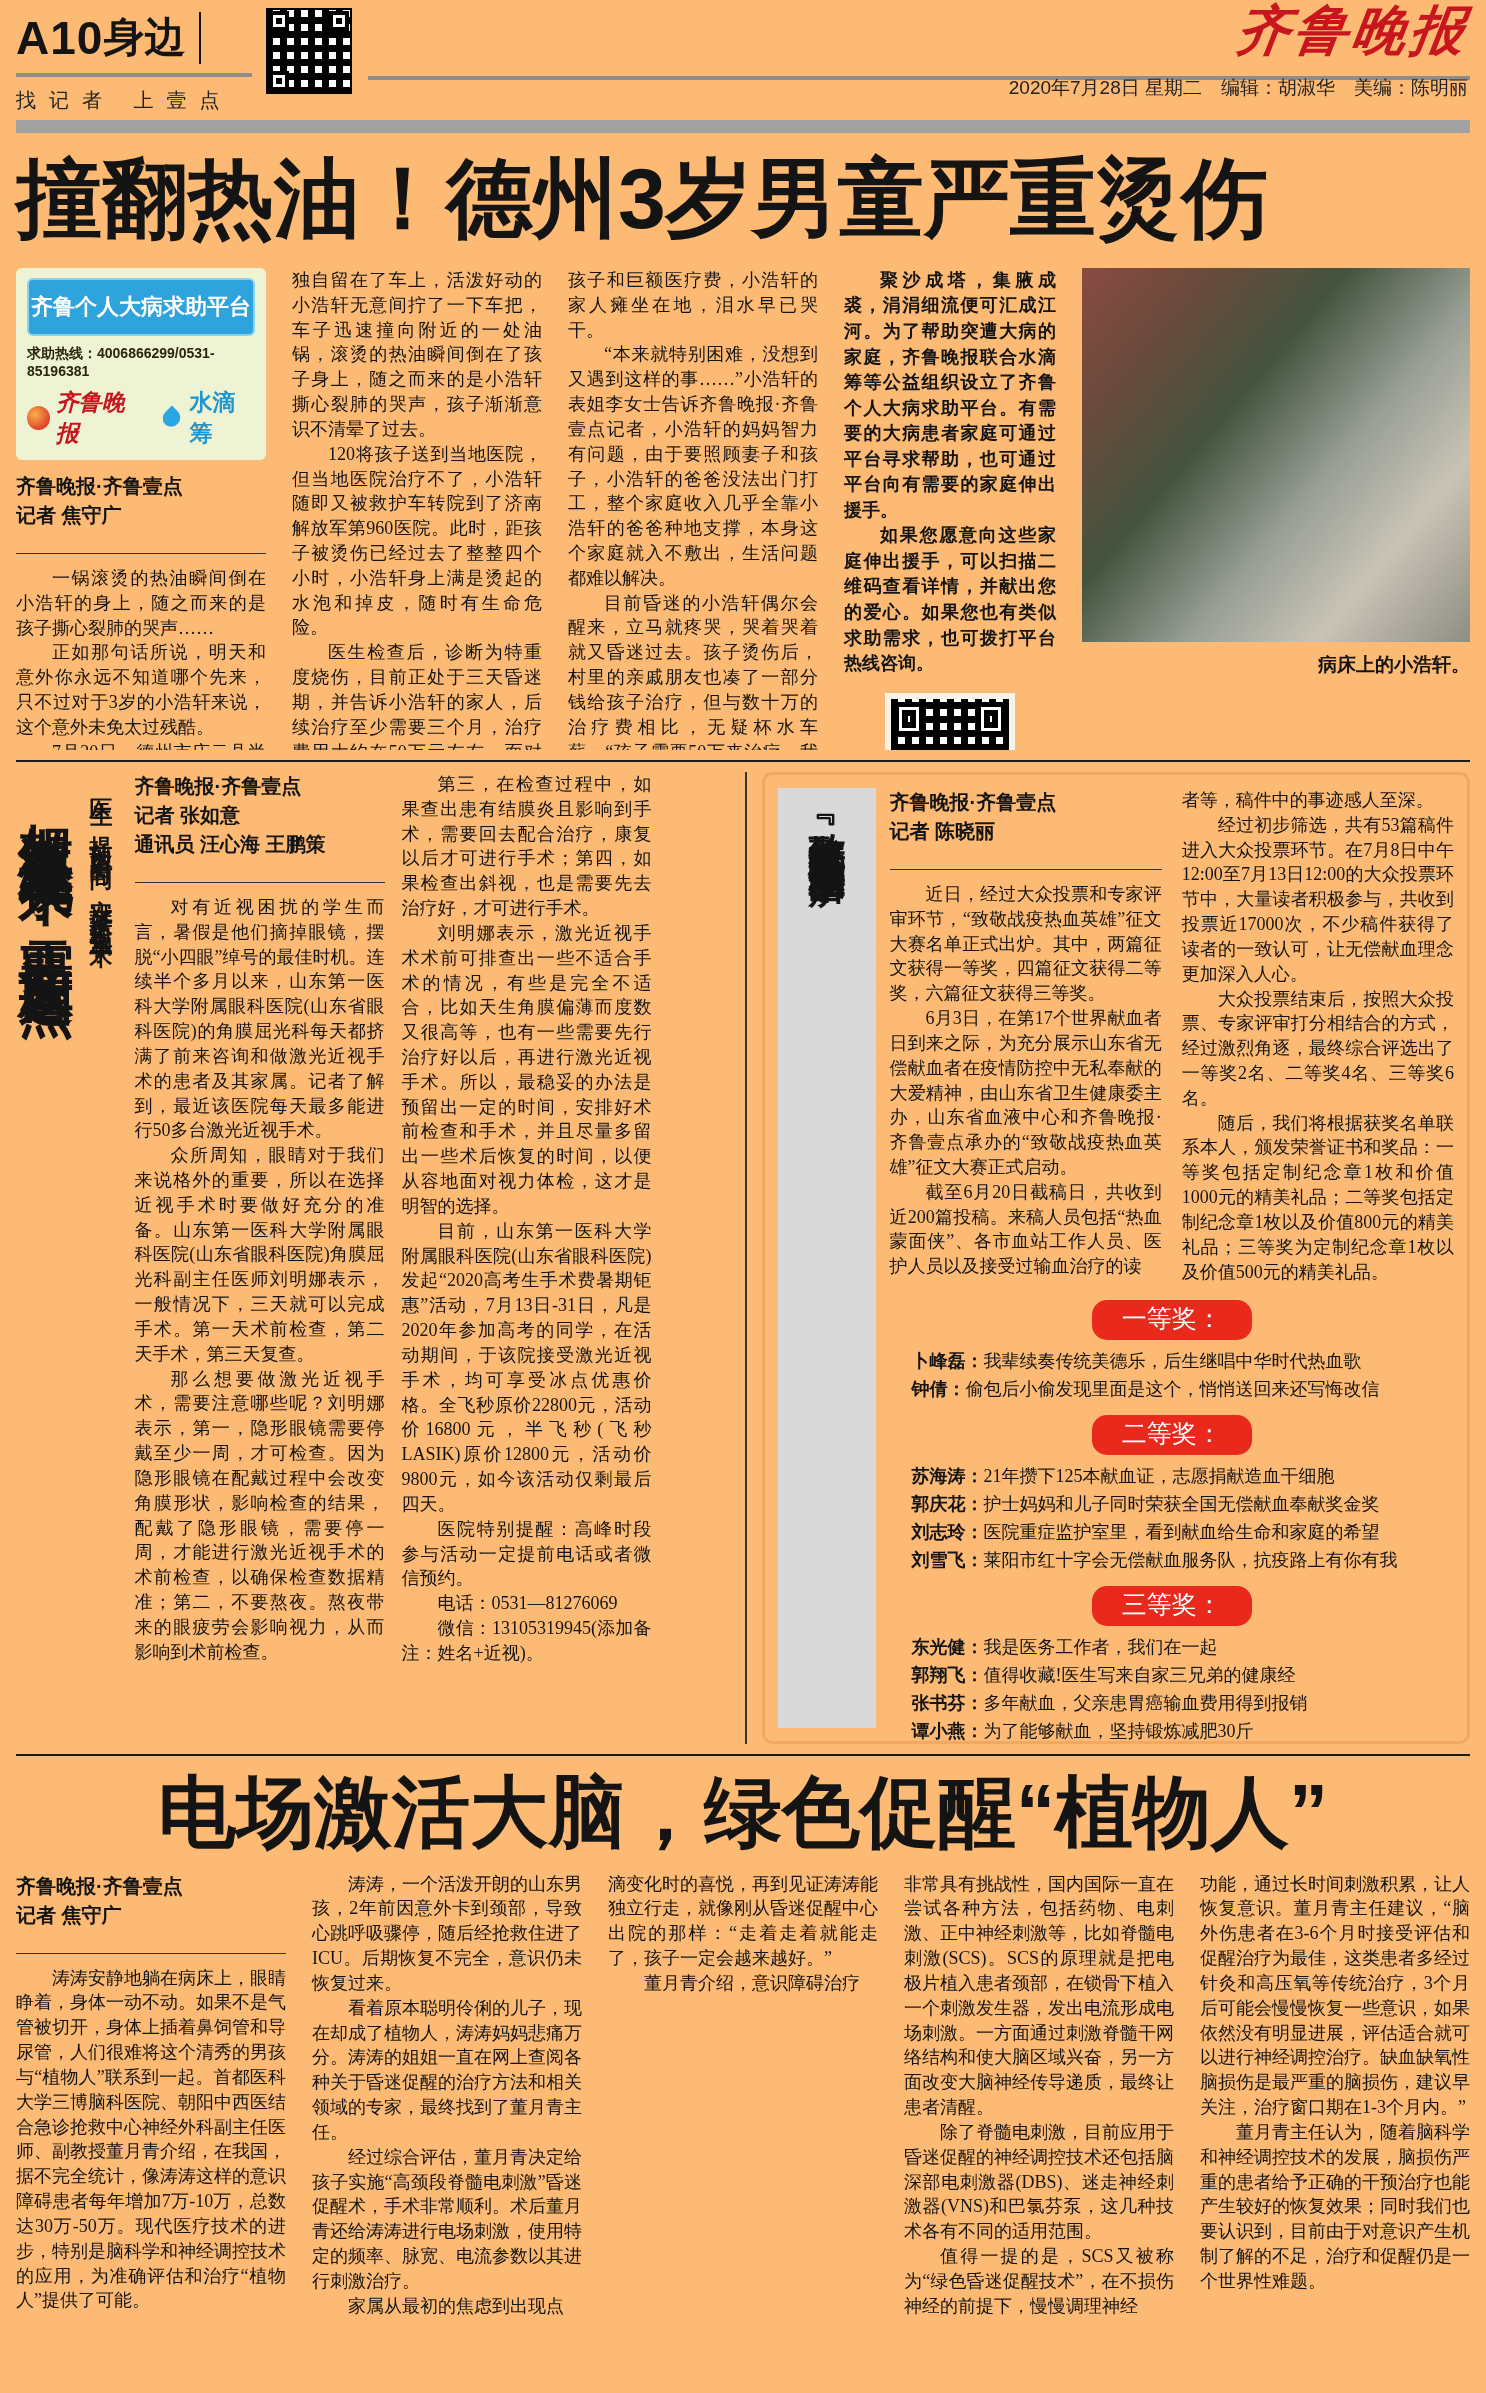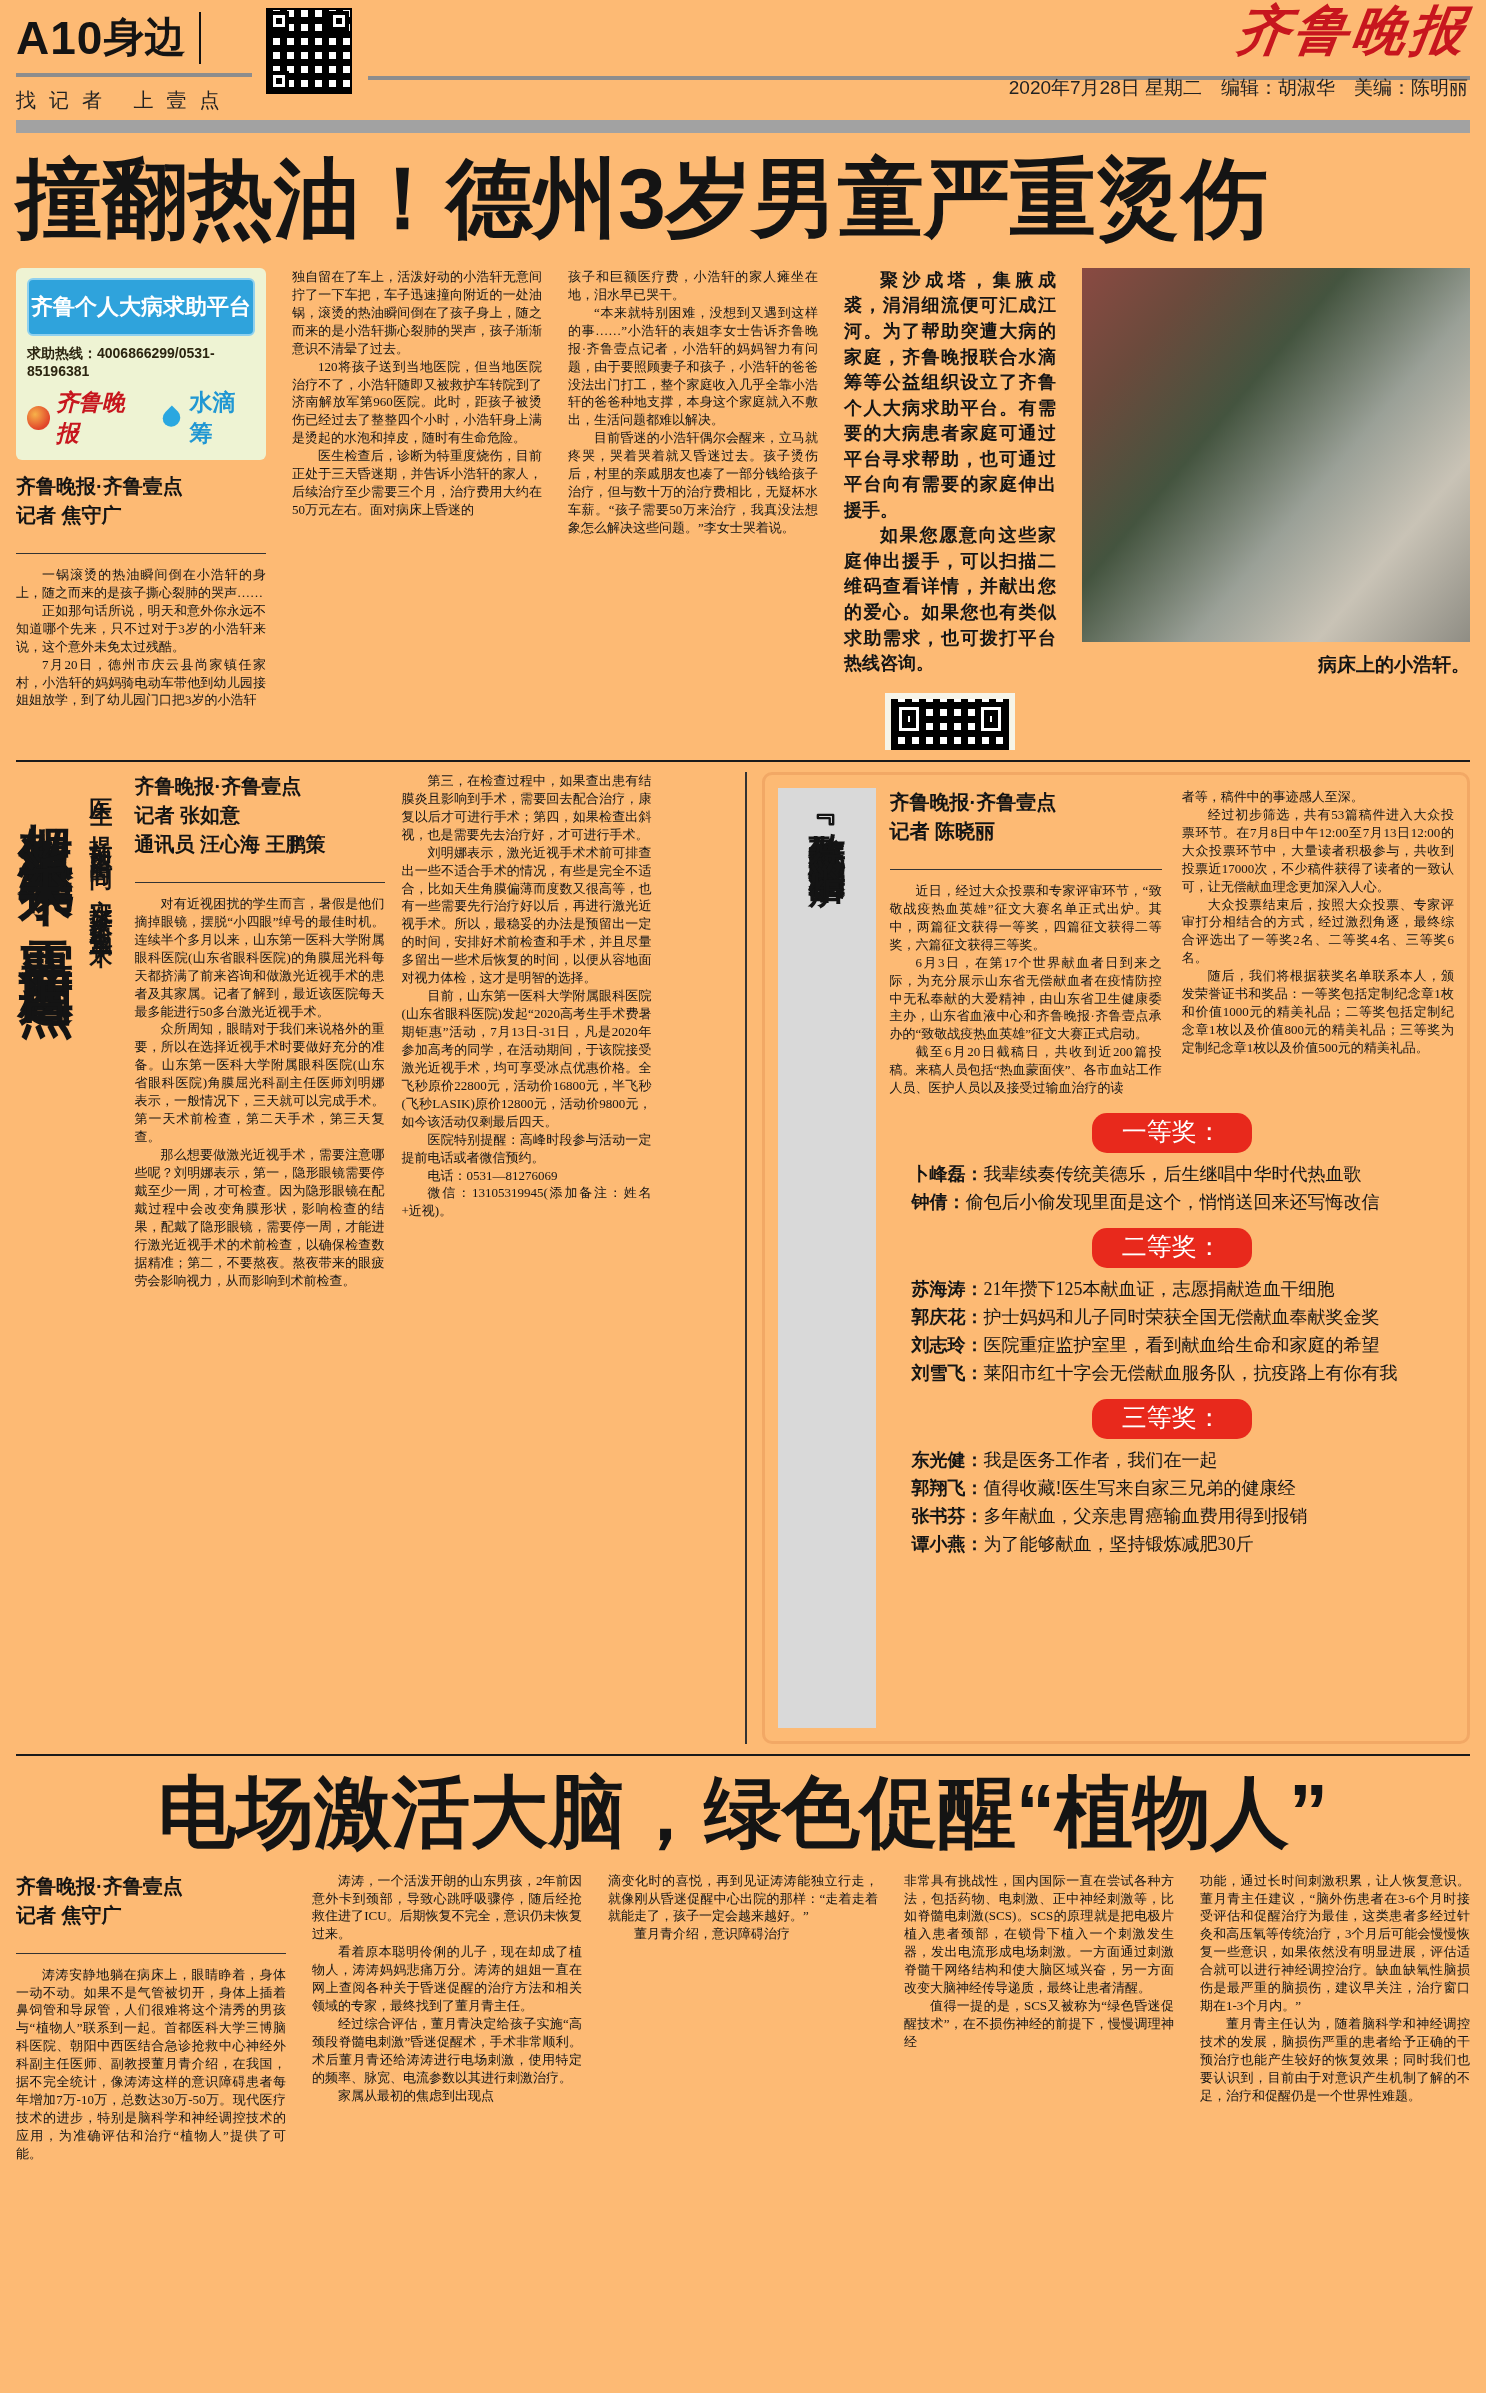--- a/index.html
+++ b/index.html
@@ -30,21 +30,21 @@
               transform:skewX(-8deg); font-family:"Liberation Serif",serif; line-height:1.1; }
   .dateline { margin-top:14px; font-size:19px; font-family:"Liberation Sans",sans-serif; color:#222; }
 
   .gray-band { height:13px; background:#a2a2a2; margin-top:2px; }
 
   
   .headline1 { font-size:86px; font-weight:900; line-height:1.15; letter-spacing:0px; margin:16px 0 20px; white-space:nowrap; }
   .headline4 { font-size:78px; font-weight:900; text-align:center; margin:12px 0 14px; line-height:1.15; white-space:nowrap; }
 
   
-  .textcol p { margin:0; text-indent:2em; text-align:justify; font-size:13px; line-height:1.38; }
+  .textcol p { margin:0; text-indent:2em; text-align:justify; font-size:18px; line-height:1.38; }
   .cont p:first-child { text-indent:0; }
   .boldcol p { font-weight:700; font-family:"Liberation Sans","DejaVu Sans",sans-serif; font-size:18px; line-height:1.42; }
   .byline { font-family:"Liberation Sans",sans-serif; font-weight:700; font-size:20px; line-height:1.45;
             border-bottom:1.5px solid #333; padding-bottom:23px; margin-bottom:12px; }
 
   
   .story1-row { display:flex; gap:26px; height:482px; overflow:hidden; }
   .w250 { width:250px; flex-shrink:0; }
   .w215 { width:212px; flex-shrink:0; }
   .photo-col { flex:1; }
@@ -261,20 +261,21 @@
         <p>看着原本聪明伶俐的儿子，现在却成了植物人，涛涛妈妈悲痛万分。涛涛的姐姐一直在网上查阅各种关于昏迷促醒的治疗方法和相关领域的专家，最终找到了董月青主任。</p>
         <p>经过综合评估，董月青决定给孩子实施“高颈段脊髓电刺激”昏迷促醒术，手术非常顺利。术后董月青还给涛涛进行电场刺激，使用特定的频率、脉宽、电流参数以其进行刺激治疗。</p>
         <p>家属从最初的焦虑到出现点</p>
       </div>
     <div class="bcol textcol cont">
         <p>滴变化时的喜悦，再到见证涛涛能独立行走，就像刚从昏迷促醒中心出院的那样：“走着走着就能走了，孩子一定会越来越好。”</p>
         <p>董月青介绍，意识障碍治疗</p>
       </div>
     <div class="bcol textcol cont">
         <p>非常具有挑战性，国内国际一直在尝试各种方法，包括药物、电刺激、正中神经刺激等，比如脊髓电刺激(SCS)。SCS的原理就是把电极片植入患者颈部，在锁骨下植入一个刺激发生器，发出电流形成电场刺激。一方面通过刺激脊髓干网络结构和使大脑区域兴奋，另一方面改变大脑神经传导递质，最终让患者清醒。</p>
+        <p>除了脊髓电刺激，目前应用于昏迷促醒的神经调控技术还包括脑深部电刺激器(DBS)、迷走神经刺激器(VNS)和巴氯芬泵，这几种技术各有不同的适用范围。</p>
         <p>值得一提的是，SCS又被称为“绿色昏迷促醒技术”，在不损伤神经的前提下，慢慢调理神经</p>
       </div>
     <div class="bcol textcol cont">
         <p>功能，通过长时间刺激积累，让人恢复意识。董月青主任建议，“脑外伤患者在3-6个月时接受评估和促醒治疗为最佳，这类患者多经过针灸和高压氧等传统治疗，3个月后可能会慢慢恢复一些意识，如果依然没有明显进展，评估适合就可以进行神经调控治疗。缺血缺氧性脑损伤是最严重的脑损伤，建议早关注，治疗窗口期在1-3个月内。”</p>
         <p>董月青主任认为，随着脑科学和神经调控技术的发展，脑损伤严重的患者给予正确的干预治疗也能产生较好的恢复效果；同时我们也要认识到，目前由于对意识产生机制了解的不足，治疗和促醒仍是一个世界性难题。</p>
       </div>
   </section>
 
 </div>
 

